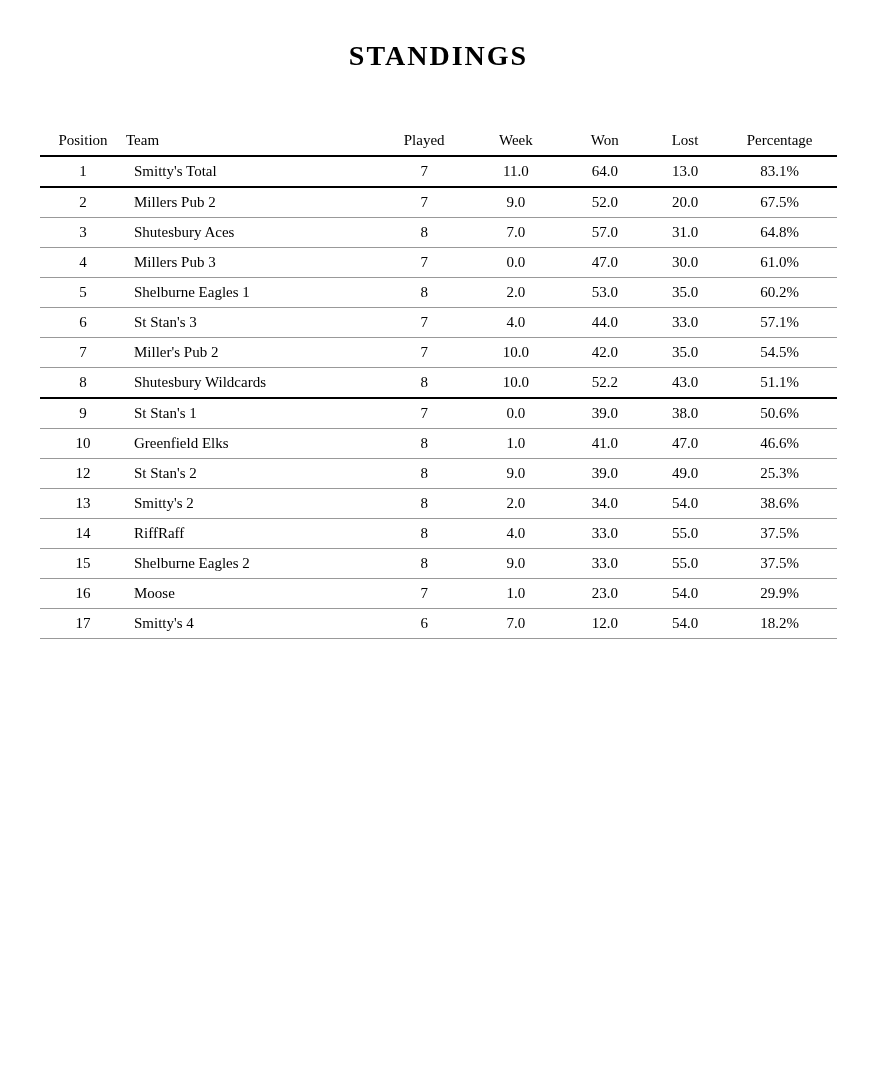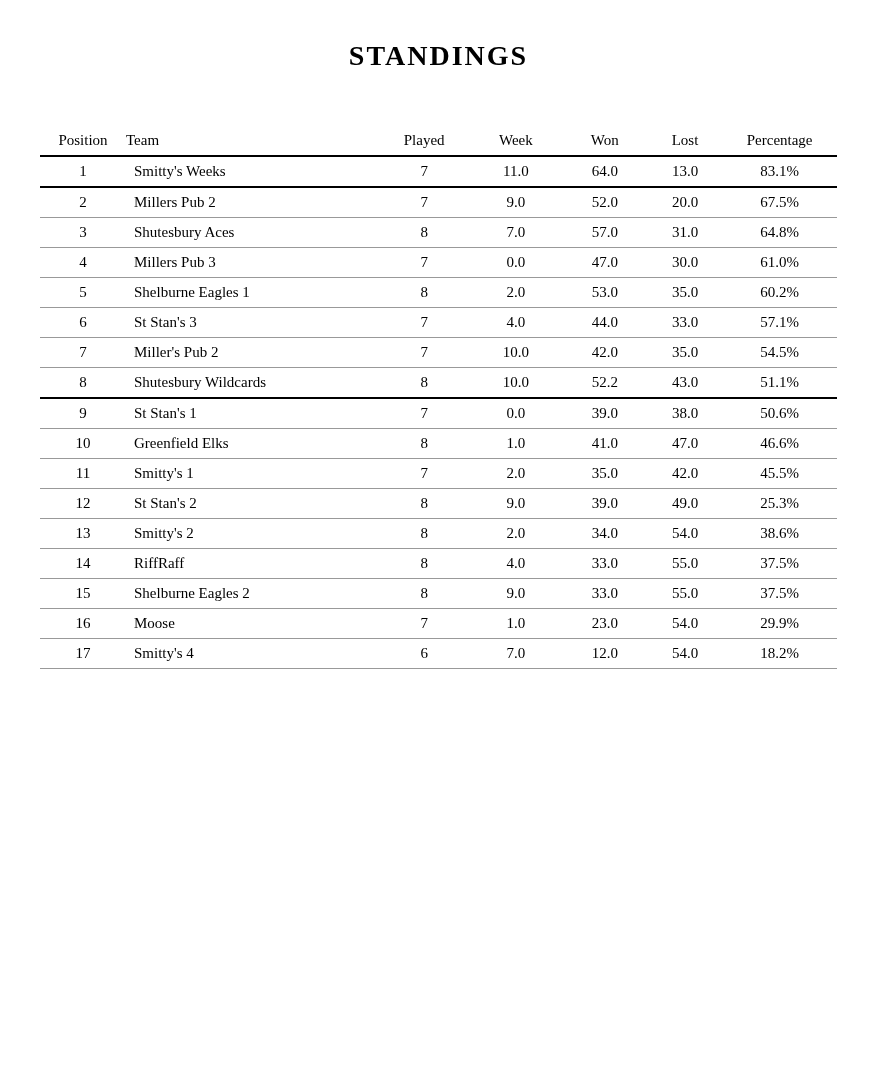--- a/index.html
+++ b/index.html
@@ -106,21 +106,21 @@
       <th class="col-played">Played</th>
       <th class="col-lastweek">Week</th>
       <th class="col-won">Won</th>
       <th class="col-lost">Lost</th>
       <th class="col-winpct">Percentage</th>
     </tr>
   </thead>
   <tbody id="table-body">
   <tr class="bold-bottom">
         <td>1</td>
-        <td class="team-cell">Smitty's Weeks</td>
+        <td class="team-cell">Smitty's Total</td>
         <td>7</td>
         <td>11.0</td>
         <td>64.0</td>
         <td>13.0</td>
         <td>83.1%</td>
       </tr>
       <tr>
         <td>2</td>
         <td class="team-cell">Millers Pub 2</td>
         <td>7</td>
@@ -193,29 +193,20 @@
         <td>50.6%</td>
       </tr>
       <tr>
         <td>10</td>
         <td class="team-cell">Greenfield Elks</td>
         <td>8</td>
         <td>1.0</td>
         <td>41.0</td>
         <td>47.0</td>
         <td>46.6%</td>
-      </tr>
-      <tr>
-        <td>11</td>
-        <td class="team-cell">Smitty's 1</td>
-        <td>7</td>
-        <td>2.0</td>
-        <td>35.0</td>
-        <td>42.0</td>
-        <td>45.5%</td>
       </tr>
       <tr>
         <td>12</td>
         <td class="team-cell">St Stan's 2</td>
         <td>8</td>
         <td>9.0</td>
         <td>39.0</td>
         <td>49.0</td>
         <td>25.3%</td>
       </tr>

